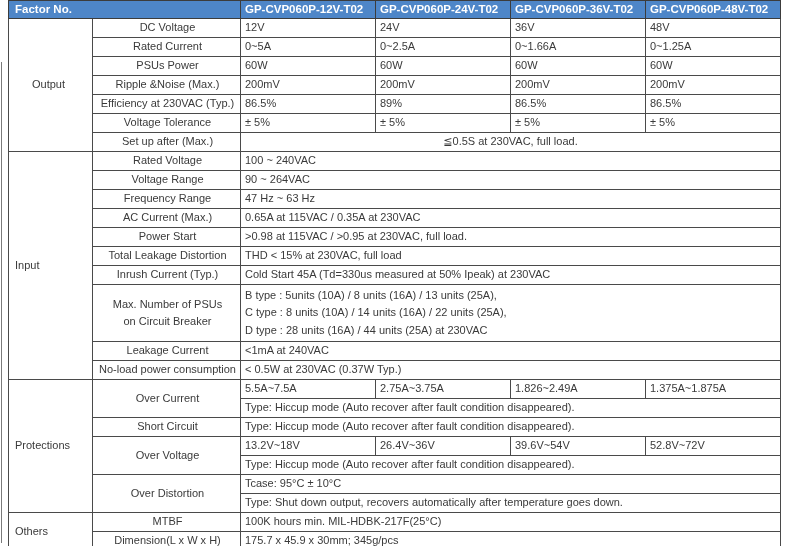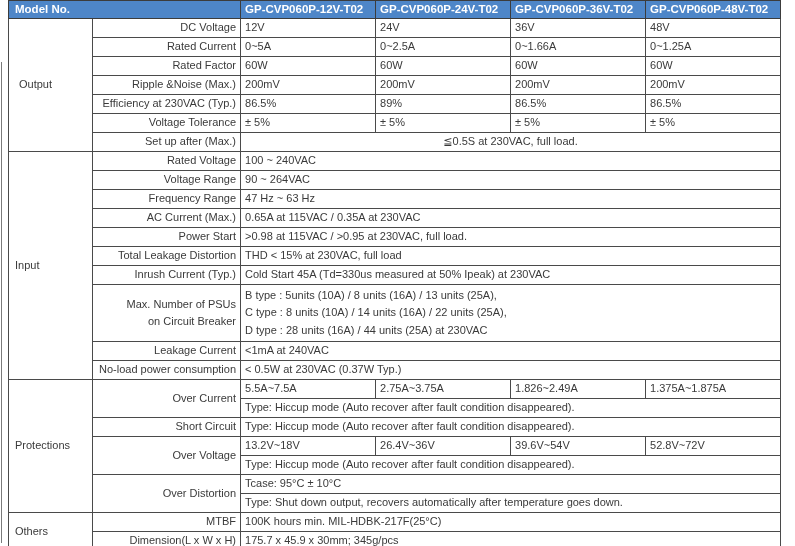--- a/index.html
+++ b/index.html
@@ -17,22 +17,22 @@
     padding:0 4px;height:18px;line-height:1.2;
     vertical-align:middle;overflow:hidden;white-space:nowrap;
   }
   th{
     background:#4E86C8;color:#ffffff;
     font-size:11.5px;font-weight:bold;height:17px;text-align:left;
     border-color:#3c3c3c;
   }
   th.model-label{text-align:left;padding-left:6px;}
   td.sec{text-align:left;padding-left:6px;background:#fff;}
-  td.sec.out{padding-left:10px;}
-  td.lbl{text-align:right;padding-left:6px;}
+  td.sec.out{padding-left:23px;}
+  td.lbl{text-align:center;padding-left:6px;}
   td.val{text-align:left;}
   td.vspan{text-align:left;}
   td.center{text-align:center;}
   td.multi{white-space:normal;padding-top:1px;padding-bottom:1px;}
   td.multi div{line-height:17.5px;white-space:nowrap;}
   tr.psu td{height:54px;}
   tr.last td{border-bottom:2px solid #2e2e2e;}
   .page-edge{position:absolute;left:1px;top:62px;width:1px;height:481px;background:#7a7a7a;}
 </style>
 </head>
@@ -44,21 +44,21 @@
   <colgroup>
     <col style="width:84px">
       <col style="width:148px">
     <col style="width:135px">
       <col style="width:135px">
       <col style="width:135px">
       <col style="width:135px">
   </colgroup>
   <thead>
     <tr>
-      <th class="model-label" colspan="2">Model No.</th>
+      <th class="model-label" colspan="2">Factor No.</th>
       <th>GP-CVP060P-12V-T02</th>
       <th>GP-CVP060P-24V-T02</th>
       <th>GP-CVP060P-36V-T02</th>
       <th>GP-CVP060P-48V-T02</th>
     </tr>
   </thead>
   <tbody>
 
     <tr>
       <td class="sec out" rowspan="7">Output</td>
@@ -69,21 +69,21 @@
       <td class="val">48V</td>
     </tr>
     <tr>
       <td class="lbl">Rated Current</td>
       <td class="val">0~5A</td>
       <td class="val">0~2.5A</td>
       <td class="val">0~1.66A</td>
       <td class="val">0~1.25A</td>
     </tr>
     <tr>
-      <td class="lbl">Rated Factor</td>
+      <td class="lbl">PSUs Power</td>
       <td class="val">60W</td>
       <td class="val">60W</td>
       <td class="val">60W</td>
       <td class="val">60W</td>
     </tr>
     <tr>
       <td class="lbl">Ripple &amp;Noise (Max.)</td>
       <td class="val">200mV</td>
       <td class="val">200mV</td>
       <td class="val">200mV</td>

